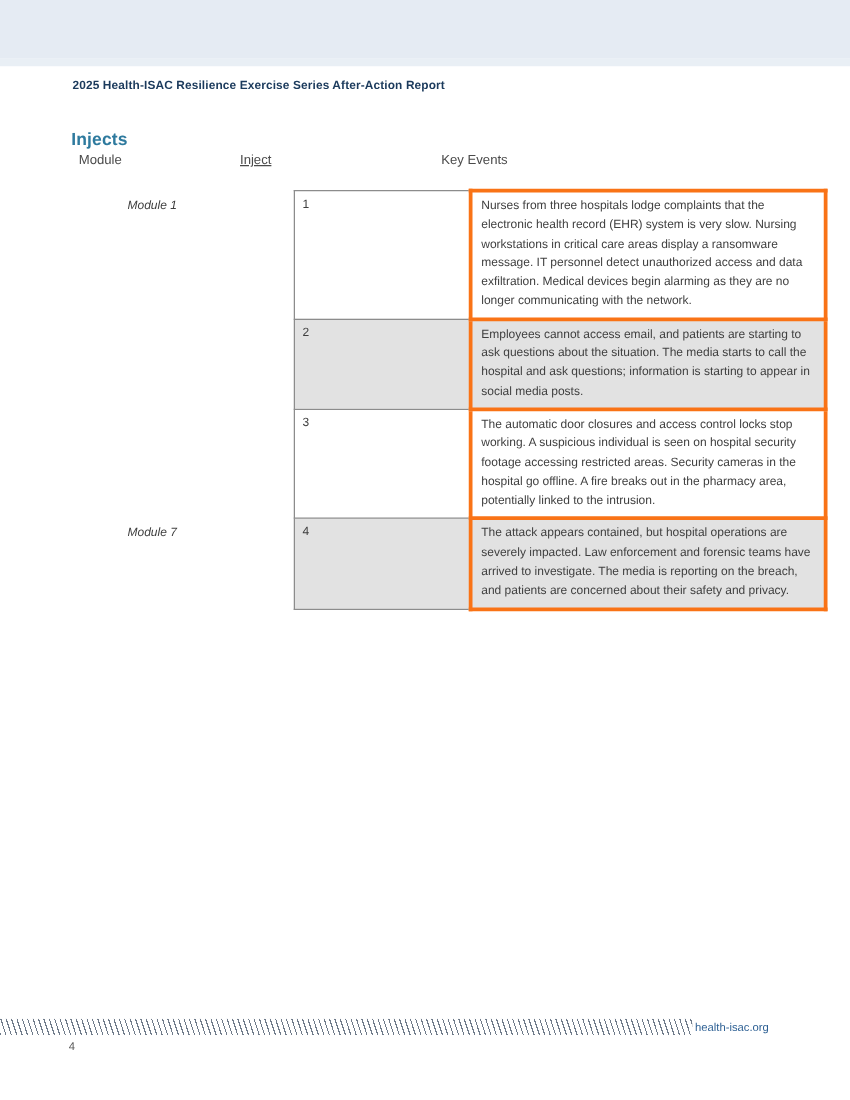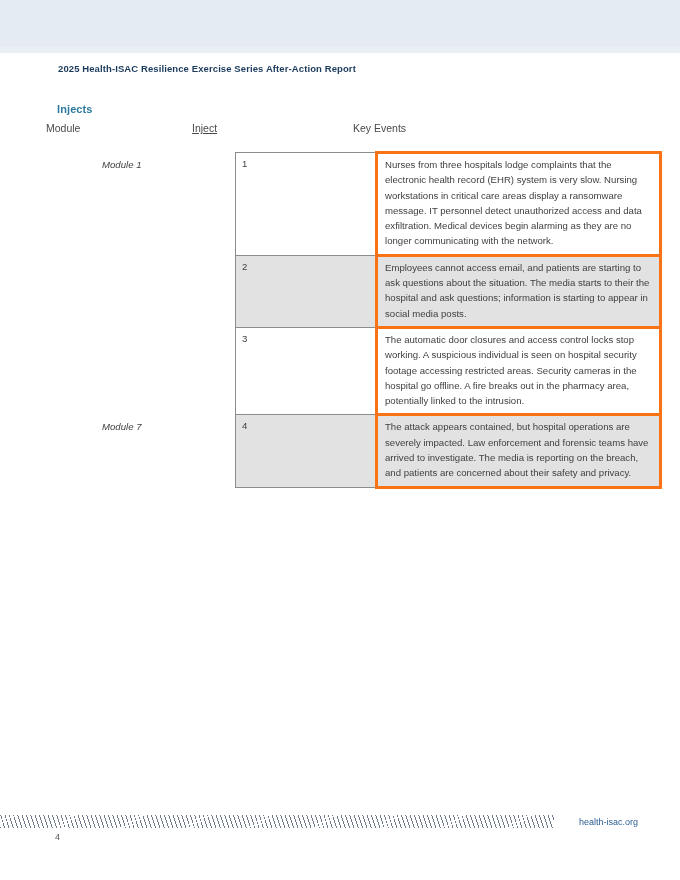--- a/index.html
+++ b/index.html
@@ -43,41 +43,41 @@
     letter-spacing: 0.1px;
     white-space: nowrap;
     margin-top: 48px;
   }
 
   
   .section-heading {
     position: absolute;
     left: 57px;
     top: 103px;
-    font-size: 11px;
+    font-size: 14px;
     font-weight: bold;
     color: #2e7a9e;
     letter-spacing: 0.1px;
   }
 
   
   .col-labels {
     position: absolute;
     left: 0;
     top: 122px;
     width: 680px;
     height: 20px;
   }
   .col-label {
     position: absolute;
     font-size: 10.5px;
     color: #4a4a4a;
     white-space: nowrap;
   }
-  .col-label.c1 { left: 46px; text-align: right; }
+  .col-label.c1 { left: 63px; text-align: right; }
   .col-label.c2 { left: 192px; text-decoration: underline; }
   .col-label.c3 { left: 317px; padding-left: 36px; }
 
   
   .injects-table {
     position: absolute;
     left: 57px;
     top: 151px;
     width: 565px;
     border-collapse: collapse;
@@ -132,21 +132,21 @@
     width: 100%;
     height: 100%;
     background-image: repeating-linear-gradient(
       72deg,
       #6f7b8a 0px, #6f7b8a 0.9px,
       rgba(255,255,255,0) 0.9px, rgba(255,255,255,0) 4.1px
     );
   }
   .footer-url {
     position: absolute;
-    left: 579px;
+    left: 556px;
     top: 817px;
     font-size: 9px;
     color: #2c5f93;
     white-space: nowrap;
   }
   .page-number {
     position: absolute;
     left: 55px;
     top: 832px;
     font-size: 9px;
@@ -171,21 +171,21 @@
 <table class="injects-table">
   <tbody>
     <tr class="plain">
       <td class="col-module">Module 1</td>
       <td class="col-inject">1</td>
       <td class="col-key">Nurses from three hospitals lodge complaints that the electronic health record (EHR) system is very slow. Nursing workstations in critical care areas display a ransomware message. IT personnel detect unauthorized access and data exfiltration. Medical devices begin alarming as they are no longer communicating with the network.</td>
     </tr>
     <tr class="shaded">
       <td class="col-module"></td>
       <td class="col-inject">2</td>
-      <td class="col-key">Employees cannot access email, and patients are starting to ask questions about the situation. The media starts to their the hospital and ask questions; information is starting to appear in social media posts.</td>
+      <td class="col-key">Employees cannot access email, and patients are starting to ask questions about the situation. The media starts to call the hospital and ask questions; information is starting to appear in social media posts.</td>
     </tr>
     <tr class="plain">
       <td class="col-module"></td>
       <td class="col-inject">3</td>
       <td class="col-key">The automatic door closures and access control locks stop working. A suspicious individual is seen on hospital security footage accessing restricted areas. Security cameras in the hospital go offline. A fire breaks out in the pharmacy area, potentially linked to the intrusion.</td>
     </tr>
     <tr class="shaded">
       <td class="col-module">Module 7</td>
       <td class="col-inject">4</td>
       <td class="col-key">The attack appears contained, but hospital operations are severely impacted. Law enforcement and forensic teams have arrived to investigate. The media is reporting on the breach, and patients are concerned about their safety and privacy.</td>

